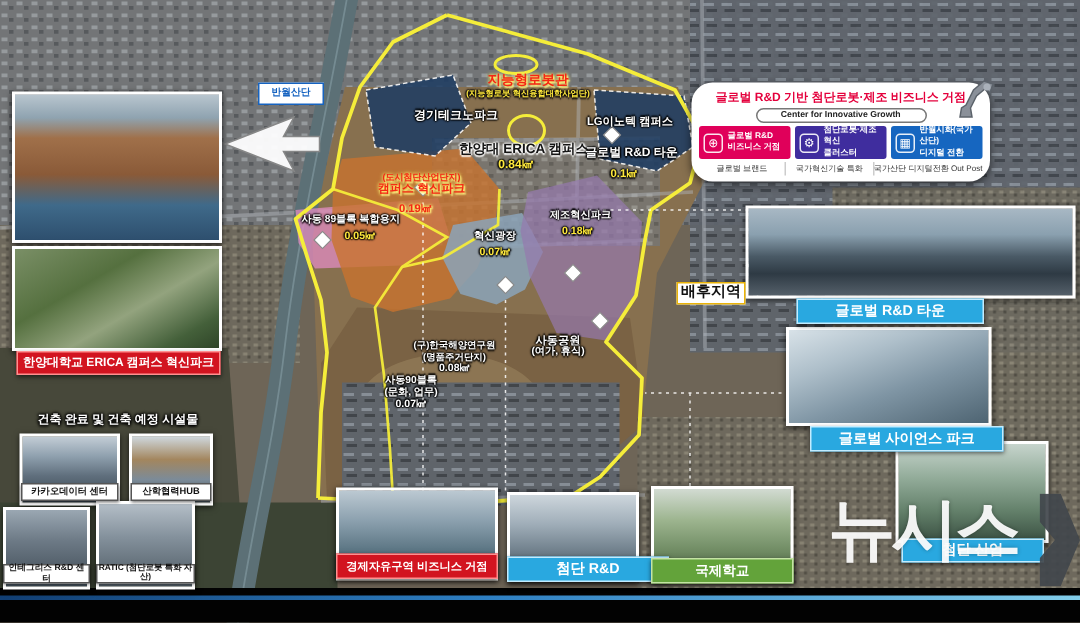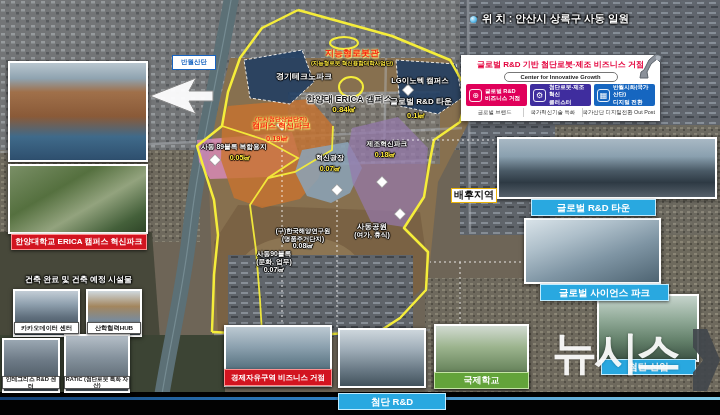--- a/index.html
+++ b/index.html
@@ -30,21 +30,21 @@
     display:flex;align-items:center;padding-left:11px;box-sizing:border-box;
     color:#fff;font-size:14px;font-weight:bold;text-shadow:1px 1px 2px #3d0400;white-space:nowrap}
 
   .loc{position:absolute;left:470px;top:12px;z-index:20;color:#fff;font-size:10.5px;font-weight:bold;
     text-shadow:-1px 0 2px #000,1px 0 2px #000,0 1px 2px #000,0 -1px 2px #000}
   .loc-line{display:flex;align-items:center;gap:5px;margin-bottom:5px}
   .dot{width:7px;height:7px;border-radius:50%;flex:none;
     background:radial-gradient(circle at 35% 35%,#dff4ff,#57b8e8 60%,#1f6fa8)}
 
   .panel{position:absolute;left:461px;top:55px;width:199px;height:66px;z-index:20;
-    background:#fff;border-radius:0;box-shadow:0 2px 6px rgba(0,0,0,.55);
+    background:#fff;border-radius:14px;box-shadow:0 2px 6px rgba(0,0,0,.55);
     padding:4px 5px 2px;box-sizing:border-box}
   .panel-title{color:#e4003c;font-weight:bold;font-size:8px;text-align:center;white-space:nowrap}
   .panel-pill{margin:2px auto 2px;border:1px solid #777;border-radius:8px;font-size:5.8px;
     color:#222;width:112px;text-align:center;padding:1px 0;font-weight:bold}
   .panel-boxes{display:flex;gap:3px}
   .pbox{flex:1;height:22px;border-radius:2px;color:#fff;display:flex;align-items:center;
     gap:3px;padding:2px 3px;box-sizing:border-box}
   .pbox-icon{width:11px;height:11px;border:1px solid rgba(255,255,255,.9);border-radius:3px;
     display:flex;align-items:center;justify-content:center;font-size:8px;flex:none}
   .pbox-text{font-size:5.6px;font-weight:bold;line-height:1.3;text-align:left}
@@ -153,24 +153,20 @@
       <rect x="396" y="210" width="8" height="8" transform="rotate(45 400 214)"></rect>
       <rect x="499" y="173" width="8" height="8" transform="rotate(45 503 177)"></rect>
       <rect x="404" y="86" width="8" height="8" transform="rotate(45 408 90)"></rect>
     </g>
 
     <path d="M196,78 L150,96 L196,114 L189,101 L213,101 L213,91 L189,91 Z" fill="#ffffff" stroke="#888" stroke-width="1" opacity=".95"></path>
   </svg>
 
 
   <div class="loc">
-    <div class="loc-line">
-      <span class="dot"></span>
-      <span>위 치 : 안산시 상록구 사동 일원</span>
-    </div>
   </div>
 
   <div class="panel">
     <div class="panel-title">글로벌 R&amp;D 기반 첨단로봇·제조 비즈니스 거점</div>
     <div class="panel-pill">Center for Innovative Growth</div>
     <div class="panel-boxes">
       <div class="pbox" style="background:#e0005a">
         <span class="pbox-icon">⊕</span>
         <span class="pbox-text">
           <span>글로벌 R&amp;D</span><br>
@@ -240,21 +236,21 @@
   </div>
 
   <div class="photo" style="left:224px;top:325px;width:108px;height:62px;
        background:linear-gradient(180deg,#bcc9d2 0%,#8ba0ae 35%,#5a7482 70%,#35505e 100%)"></div>
   <div class="lbl redbox" style="left:224px;top:369px;width:108px;height:17px">
     <span>경제자유구역 비즈니스 거점</span>
   </div>
 
   <div class="photo" style="left:338px;top:328px;width:88px;height:60px;
        background:linear-gradient(180deg,#cdd6dc 0%,#9fadb8 35%,#6b7b87 70%,#42525c 100%)"></div>
-  <div class="lbl cyan" style="left:338px;top:393px;width:108px;height:17px">
+  <div class="lbl cyan" style="left:338px;top:371px;width:108px;height:17px">
     <span>첨단 R&amp;D</span>
   </div>
 
   <div class="photo" style="left:434px;top:324px;width:95px;height:64px;
        background:linear-gradient(180deg,#d2dbd2 0%,#9cb48e 35%,#6e8a62 70%,#465c3e 100%)"></div>
   <div class="lbl greenbox" style="left:434px;top:372px;width:95px;height:17px">
     <span>국제학교</span>
   </div>
 
   <div class="photo" style="left:597px;top:294px;width:102px;height:68px;

